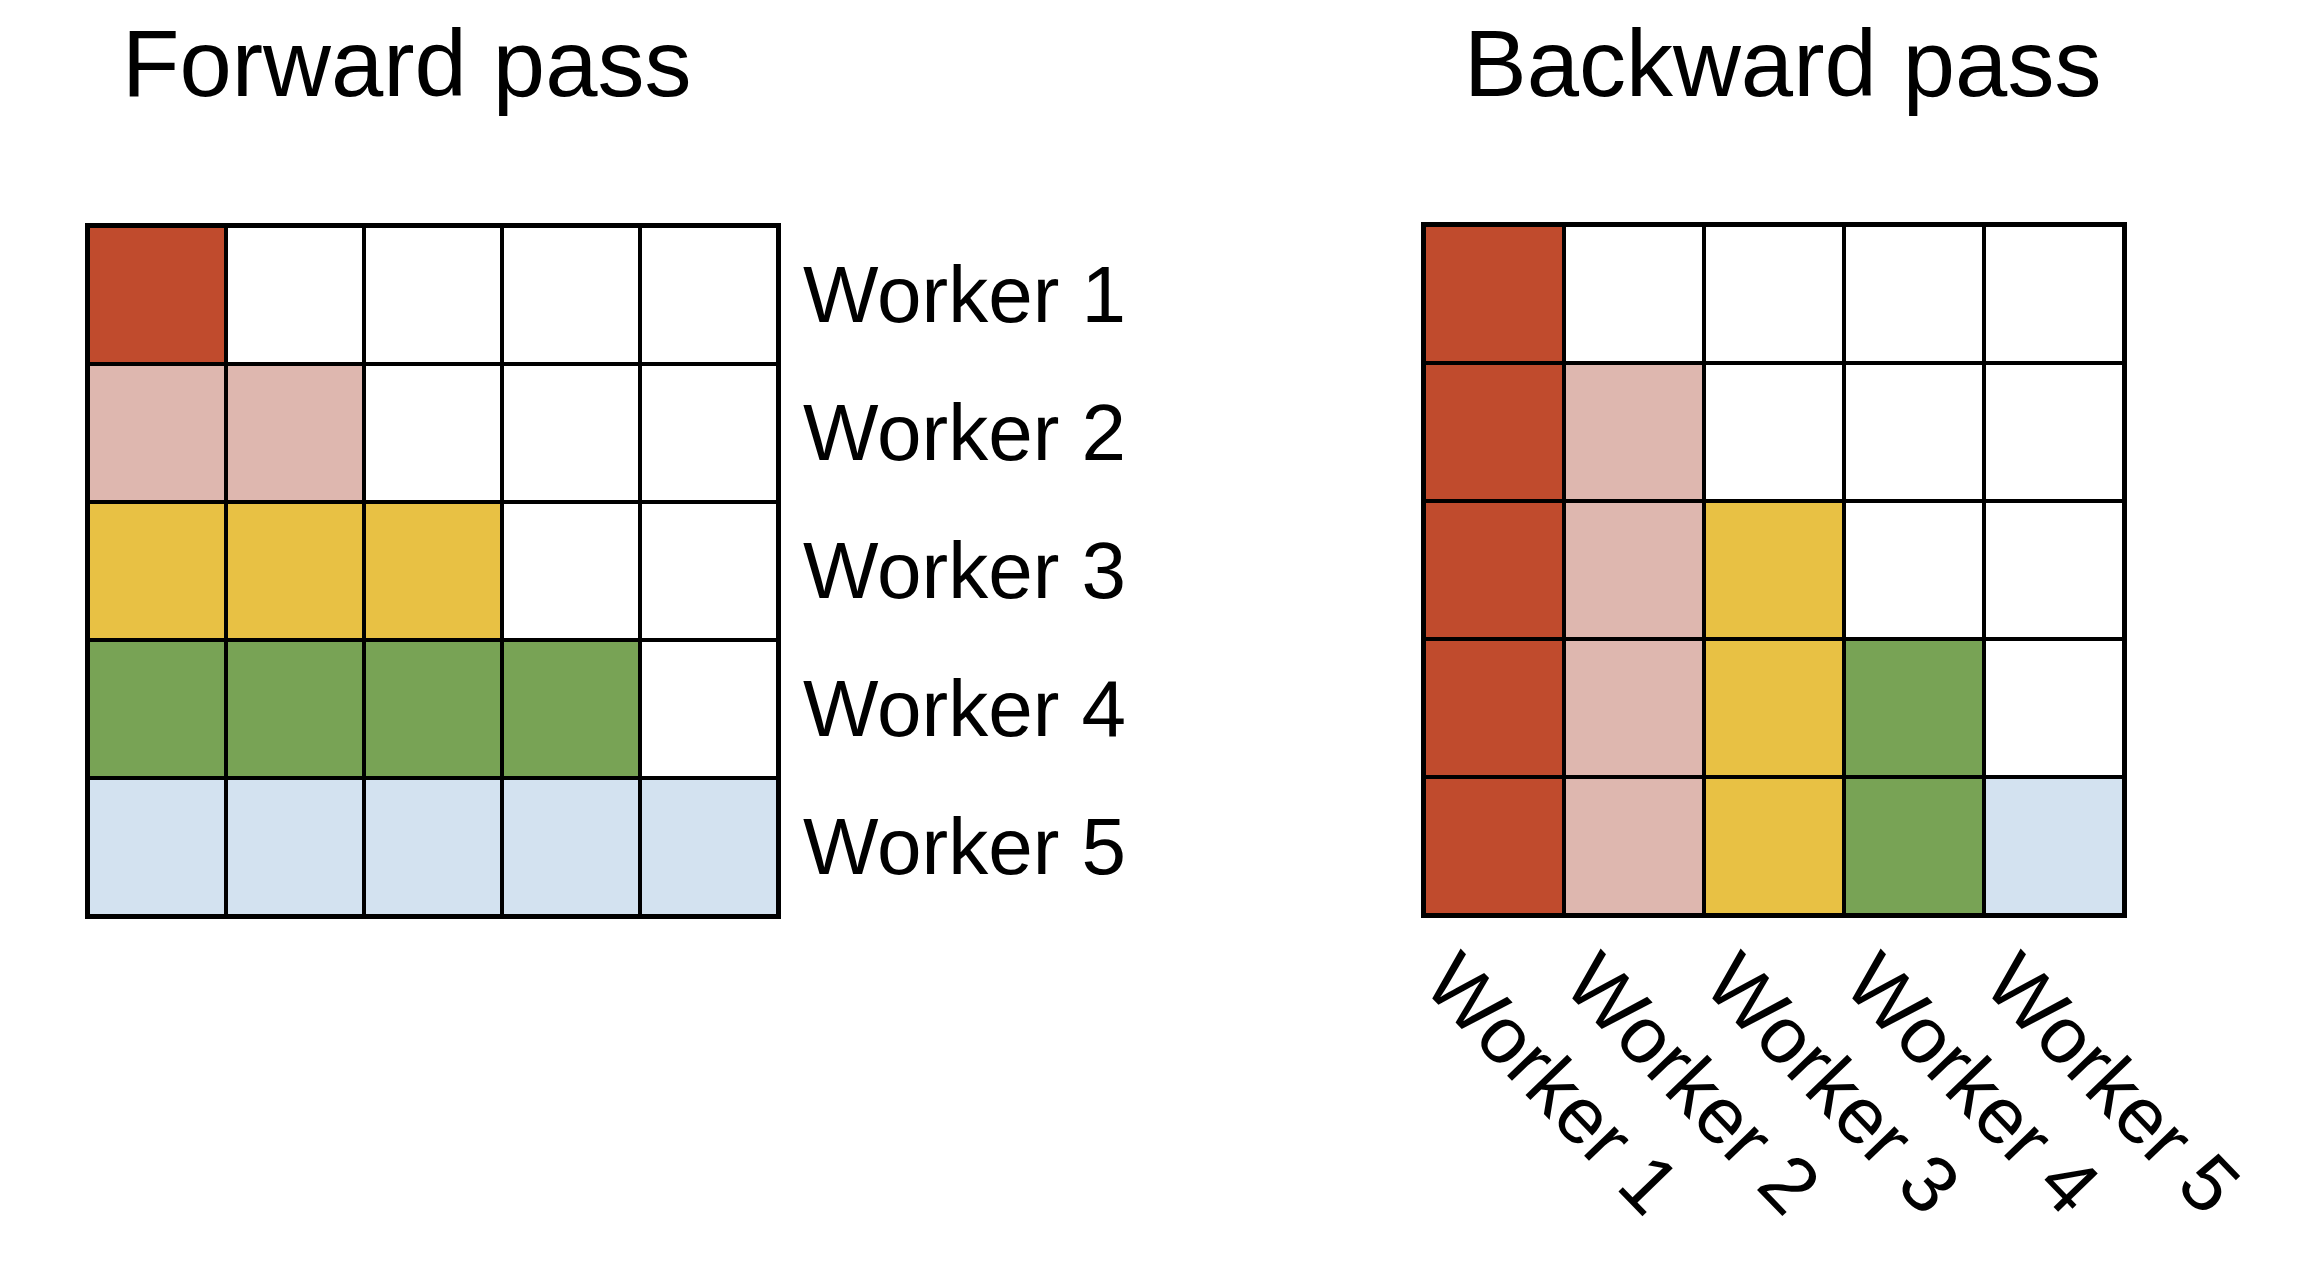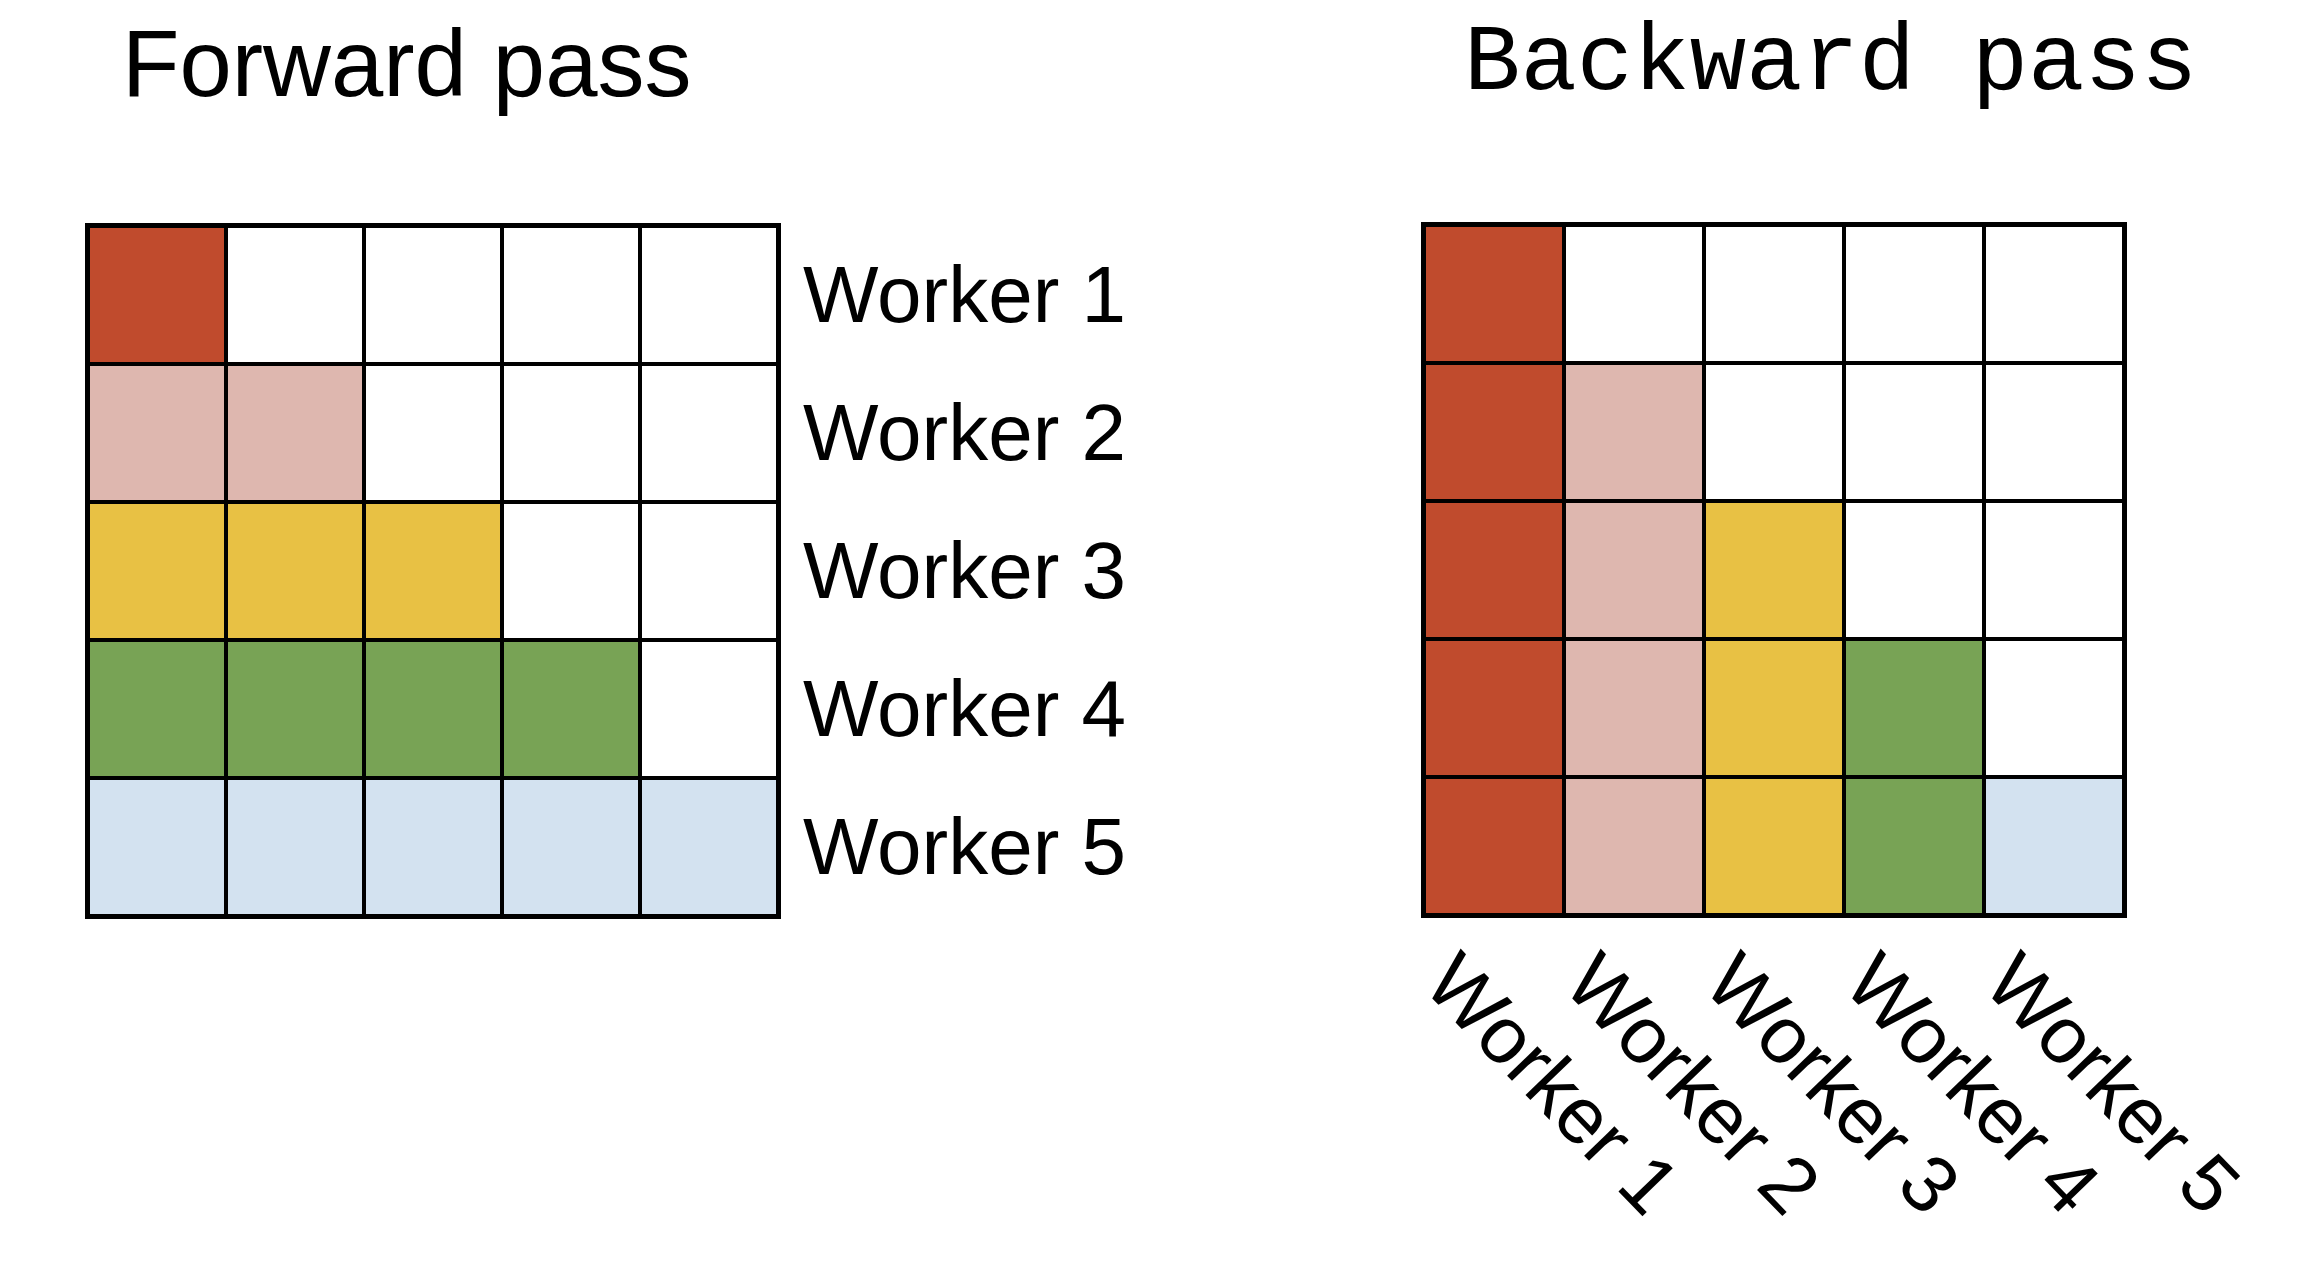--- a/index.html
+++ b/index.html
@@ -22,21 +22,21 @@
     height: 1268px;
   }
   .panel-title {
     position: absolute;
     font-size: 94px;
     line-height: 1;
     white-space: nowrap;
     color: #000000;
   }
   #forward-title  { left: 106px;  top: 17px; }
-  #backward-title { left: 1448px; top: 17px; font-family: Liberation Mono, monospace; }
+  #backward-title { left: 1448px; top: 17px; }
 
   .grid {
     position: absolute;
     display: grid;
     border: 3px solid #000000;
     background: #ffffff;
   }
   #forward-grid {
     left: 69px; top: 223px;
     grid-template-rows: repeat(5, 138px);

